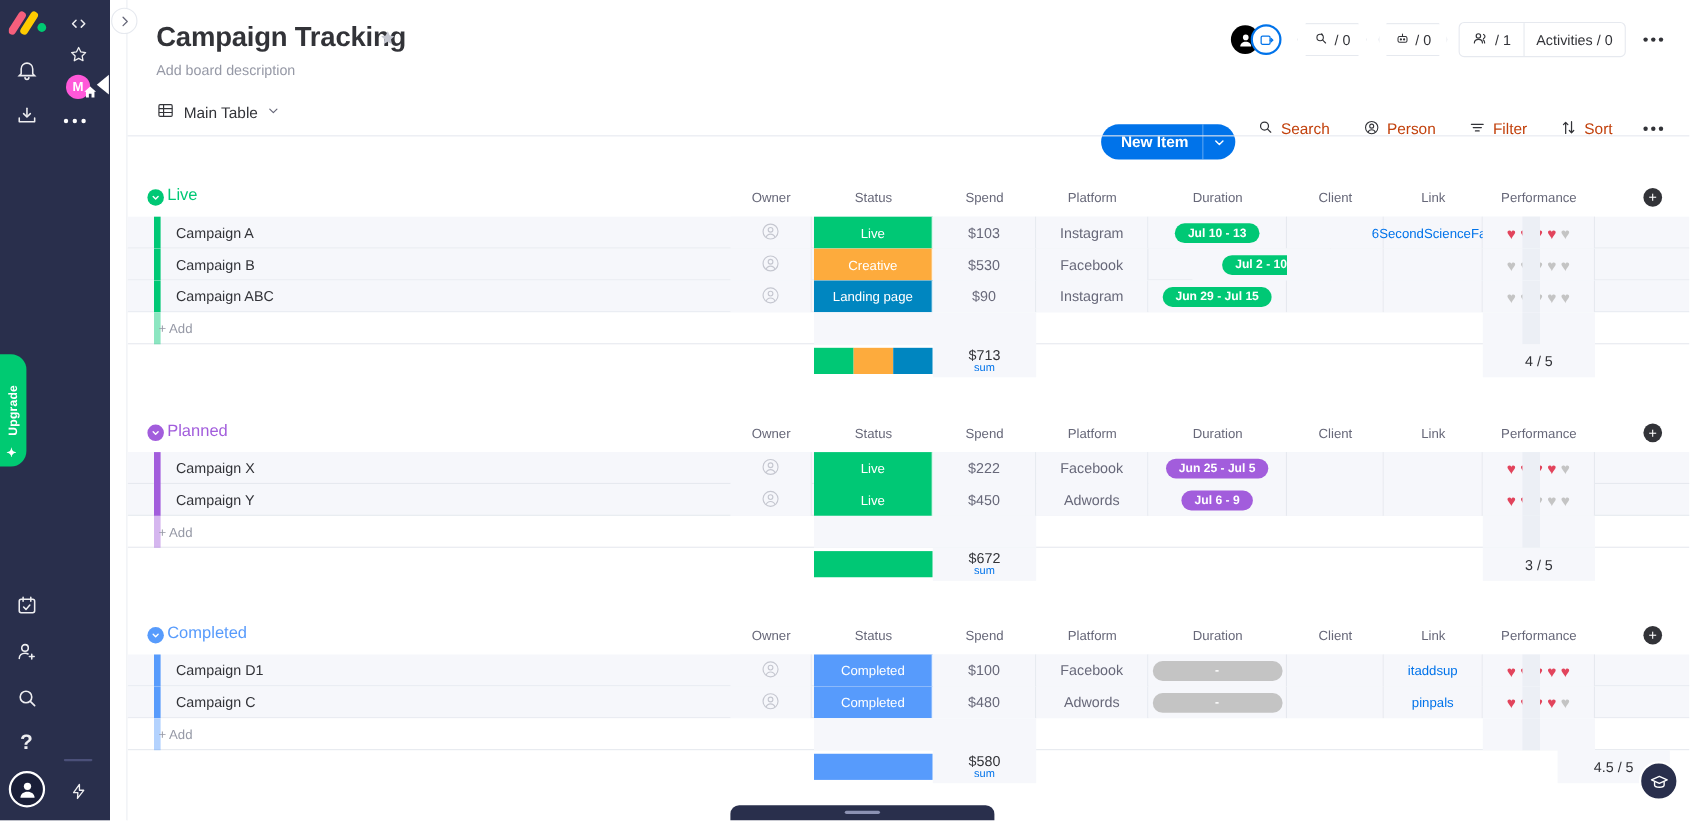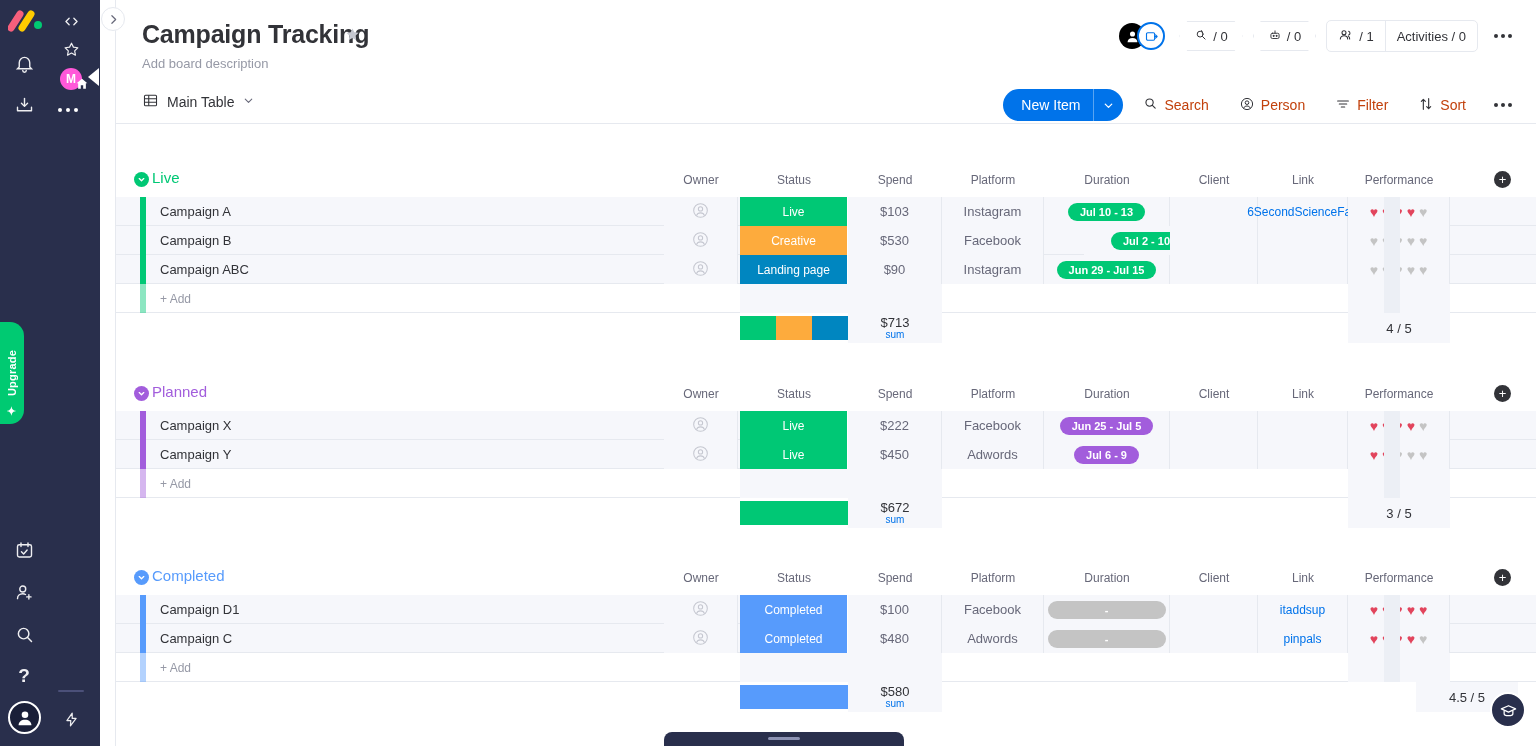--- a/index.html
+++ b/index.html
@@ -143,21 +143,21 @@
   .toolbar { position: absolute; left: 0; top: 84px; width: 1420px; height: 42px; text-align: right; }
   .view-tab {
     position: absolute; left: 26px; top: 8px;
     display: flex; align-items: center; gap: 8px;
     font-size: 14px; color: #323338;
   }
   .tb-right { position: absolute; right: 18px; top: 5px; display: flex; align-items: center; gap: 4px; }
   .new-item {
     display: flex; align-items: center; height: 32px;
     background: #0073ea; border-radius: 20px; color: #fff;
-    font-size: 14px; font-weight: normal; overflow: hidden;
+    font-size: 14px; font-weight: bold; overflow: hidden; margin-top: 24px;
   }
   .new-item .lbl { padding: 0 13px 0 18px; }
   .new-item .caret {
     width: 30px; height: 32px; display: flex; align-items: center; justify-content: center;
     border-left: 1px solid rgba(255,255,255,.35);
   }
   .tb-btn {
     display: flex; align-items: center; gap: 6px;
     height: 32px; padding: 0 10px; margin-left: 6px;
     font-size: 14px; color: #c2410c; border-radius: 4px;
@@ -214,21 +214,21 @@
   }
   .pill.empty { background: #c4c4c4; min-width: 118px; text-align:center; }
   .link-txt { color: #0073ea; font-size: 12px; }
   .hearts { display: flex; gap: 4px; }
   .heart { font-size: 14px; line-height: 1; }
   .heart.on { color: #e2445c; }
   .heart.off { color: #c4c4c4; }
 
   .addrow { position: relative; height: 29px; background: #ffffff; border-bottom: 1px solid #e6e9ef; }
   .addrow .colorbar { position: absolute; left: 24px; top: 0; width: 6px; height: 29px; opacity: .45; }
-  .addrow .addtxt { position: absolute; left: 44px; top: 8px; font-size: 12px; color: #9699a6; }
+  .addrow .addtxt { position: absolute; left: 28px; top: 8px; font-size: 12px; color: #9699a6; }
   .addrow .shade { position: absolute; top: 0; height: 29px; background: #f6f7fb; }
 
   .sumrow { position: relative; height: 30px; }
   .sumcell {
     position: absolute; top: 0; height: 30px; background: #f6f7fb;
     display: flex; flex-direction: column; align-items: center; justify-content: center;
   }
   .sumcell .v { font-size: 13px; color: #323338; line-height: 13px; }
   .sumcell .s { font-size: 10px; color: #0073ea; line-height: 12px; }
   .statusbar { position: absolute; top: 3px; height: 24px; display: flex; overflow: hidden; }

